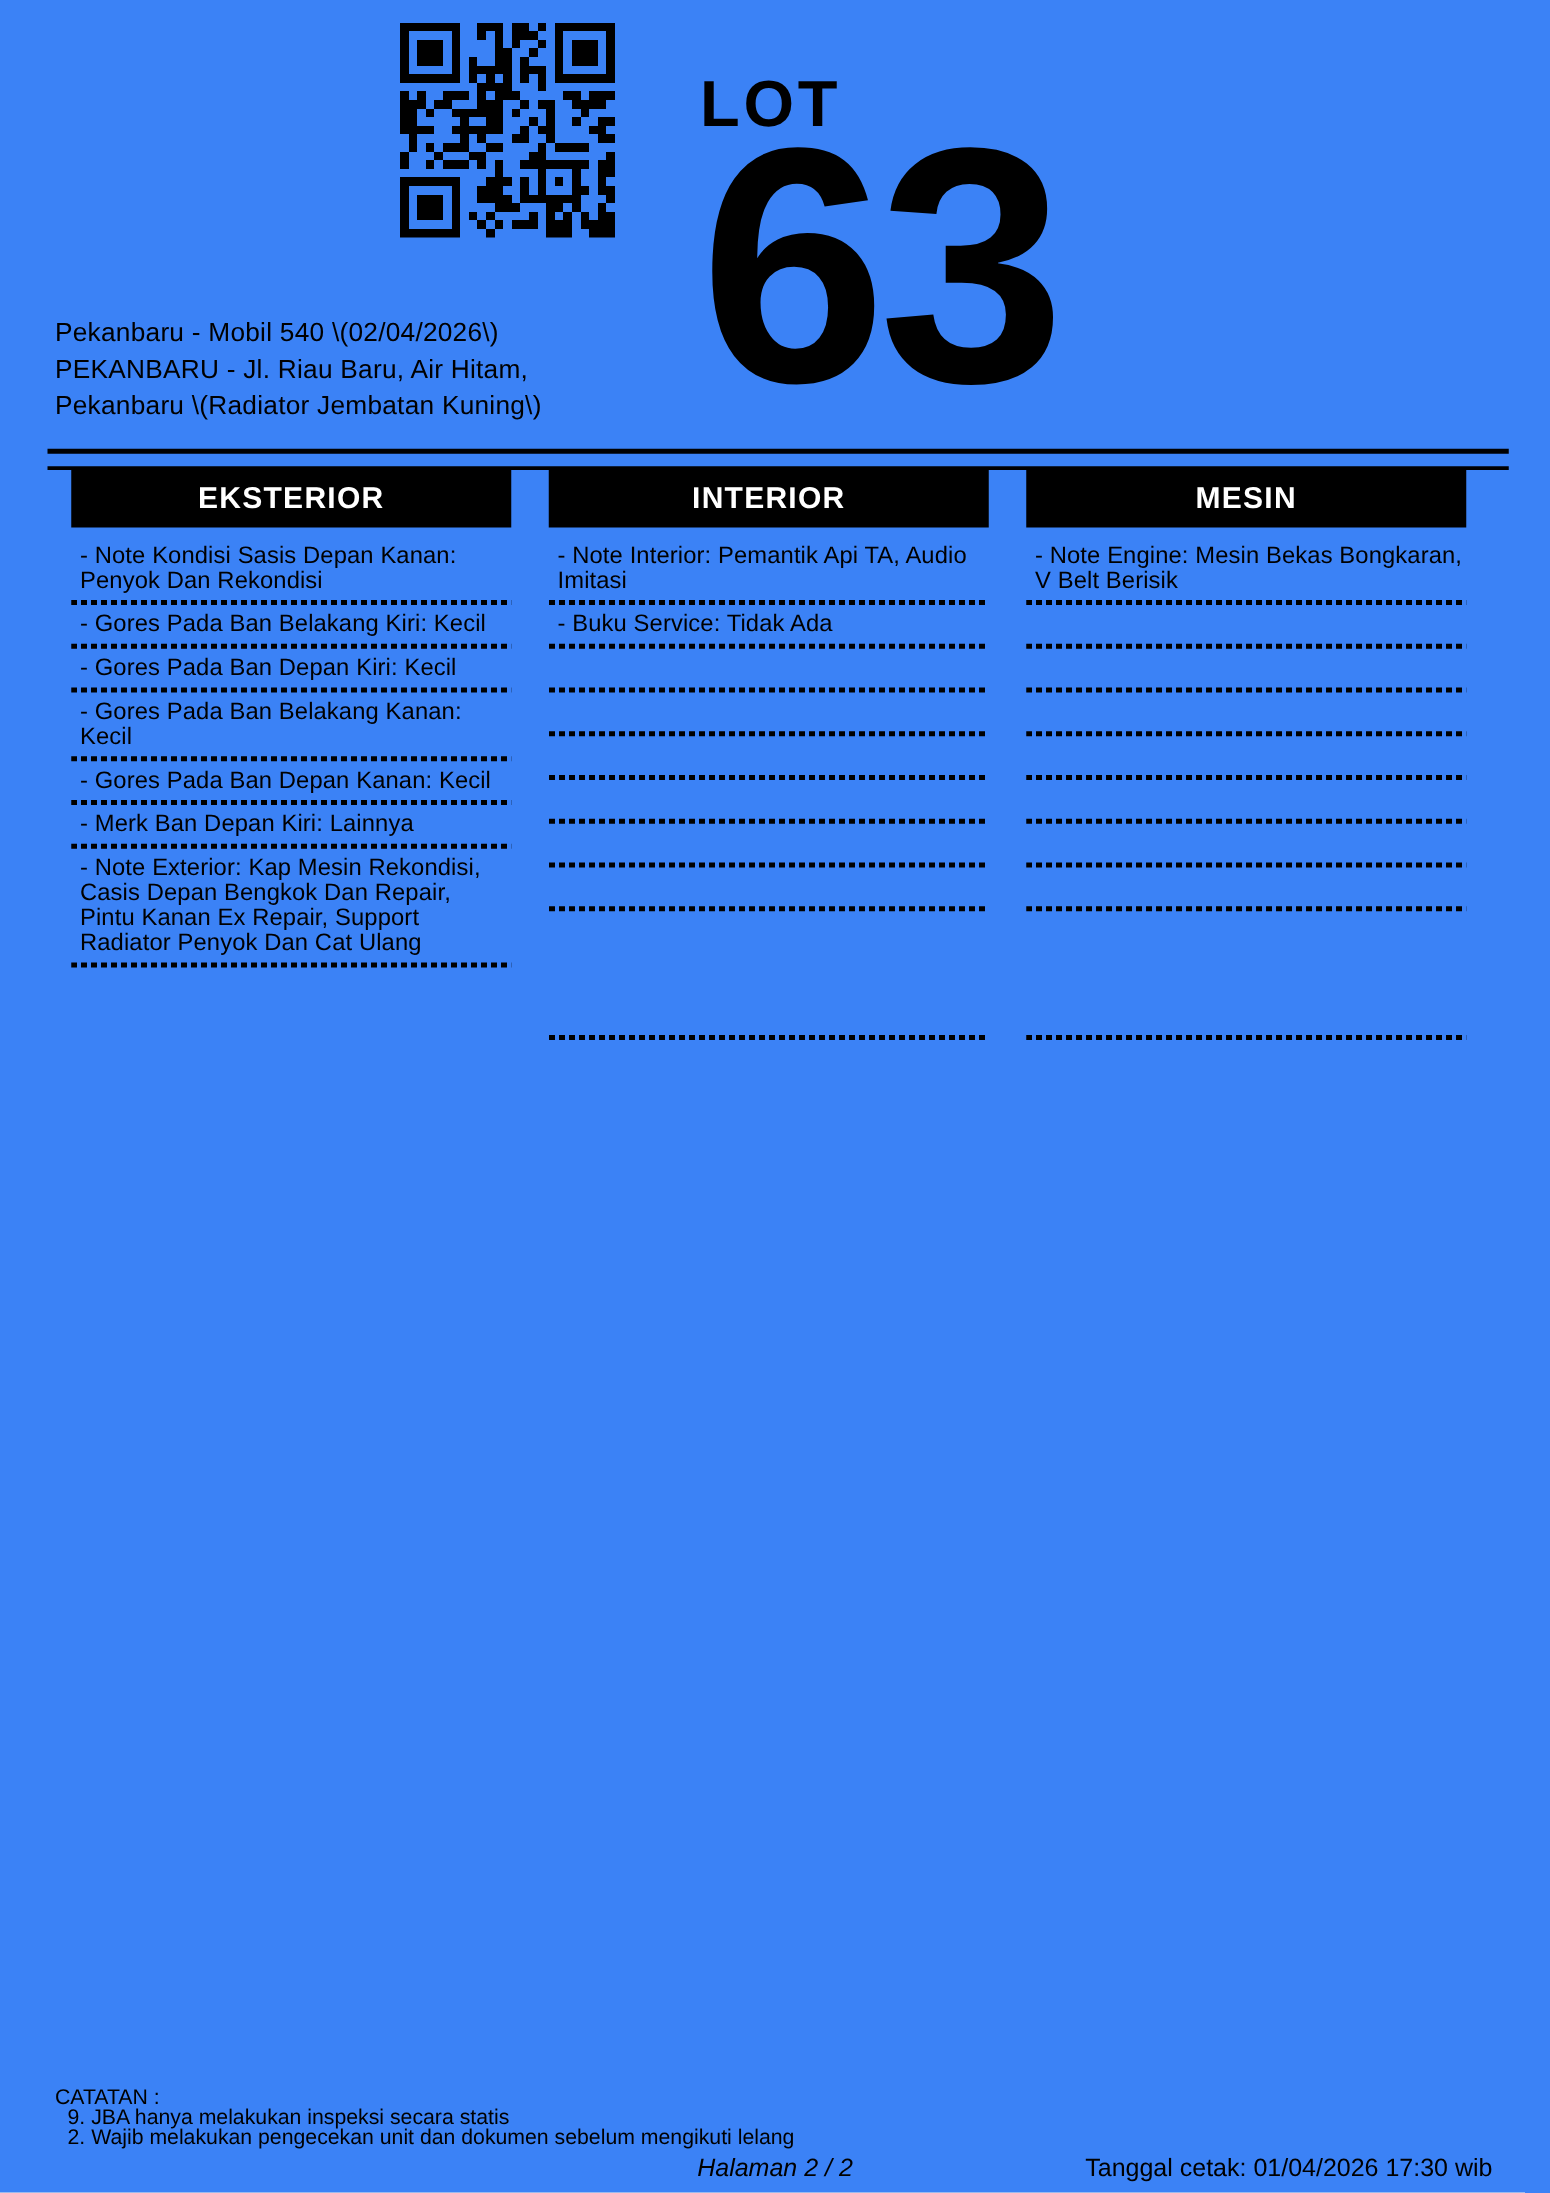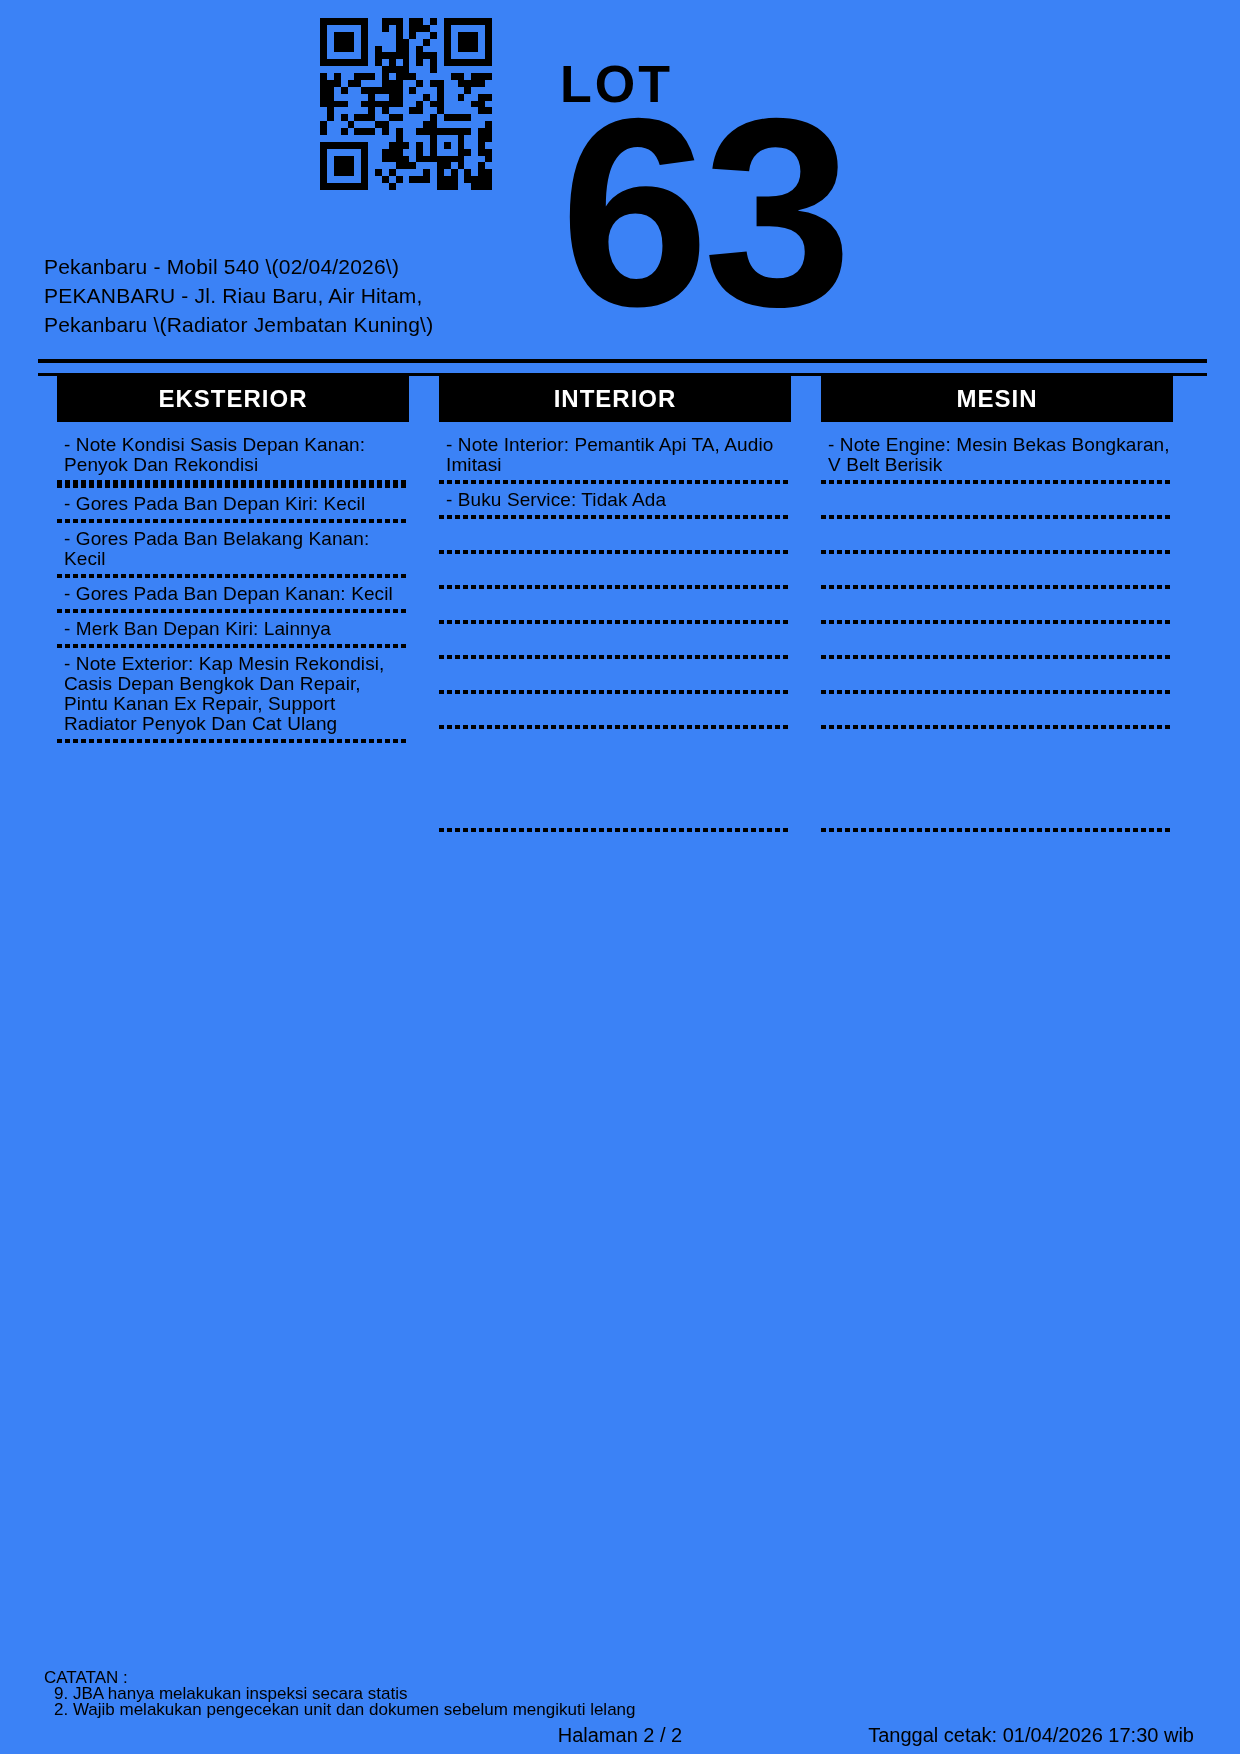--- a/index.html
+++ b/index.html
@@ -44,21 +44,21 @@
   .item.empty .item-text { height:20px; padding-left:0; }
   .item.tall .item-text { height:88px; padding-left:0; }
   .sep {
     height:4px;
     background:repeating-linear-gradient(90deg,#000 0 5px,transparent 5px 8px);
   }
   .catatan { position:absolute; left:44px; top:1670px; font-size:17px; line-height:16px; }
   .catatan-item { padding-left:10px; }
   .page-num {
     position:absolute; left:0; top:1724px; width:1240px;
-    text-align:center; font-size:20px;
+    text-align:center; font-size:20px;font-style:italic;
   }
   .print-date {
     position:absolute; right:46px; top:1724px; font-size:20px;
   }
 </style>
 </head>
 <body>
 
 <div class="page">
 
@@ -397,20 +397,21 @@
       <div class="col-header">EKSTERIOR</div>
       <div class="col-body">
 
     <div class="item">
       <div class="item-text">- Note Kondisi Sasis Depan Kanan: Penyok Dan Rekondisi</div>
       <div class="sep"></div>
     </div>
 
 
     <div class="item">
+      <div class="item-text">- Gores Pada Ban Belakang Kiri: Kecil</div>
       <div class="sep"></div>
     </div>
 
     <div class="item">
       <div class="item-text">- Gores Pada Ban Depan Kiri: Kecil</div>
       <div class="sep"></div>
     </div>
 
     <div class="item">
       <div class="item-text">- Gores Pada Ban Belakang Kanan: Kecil</div>

